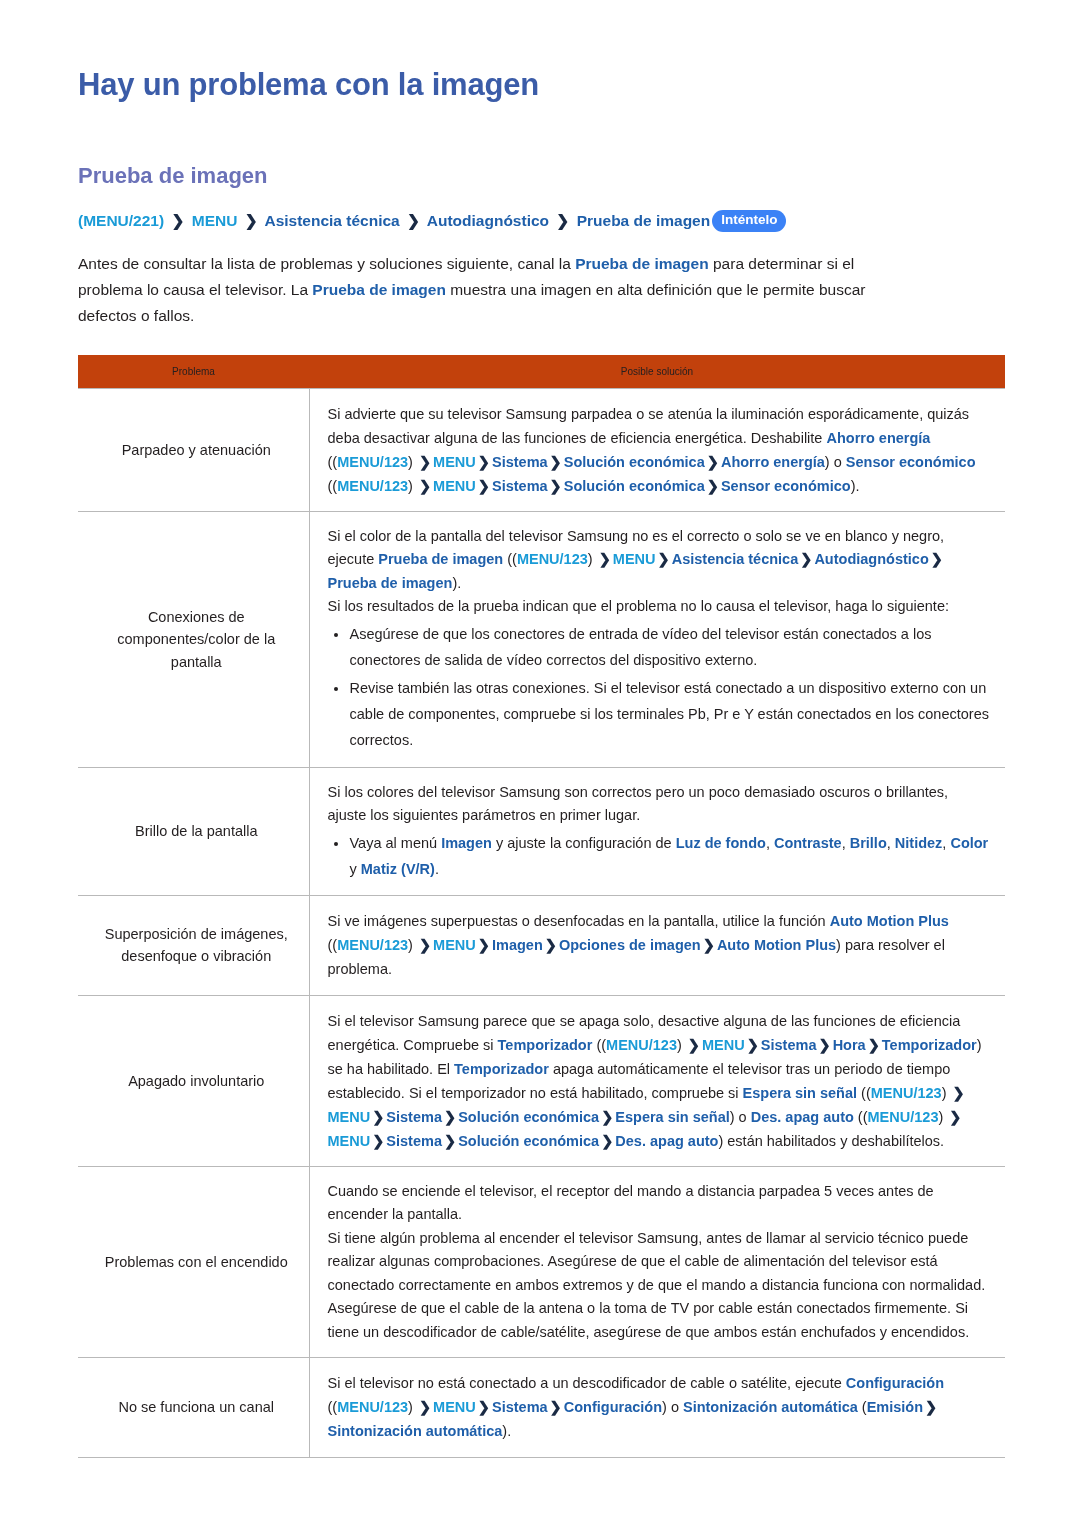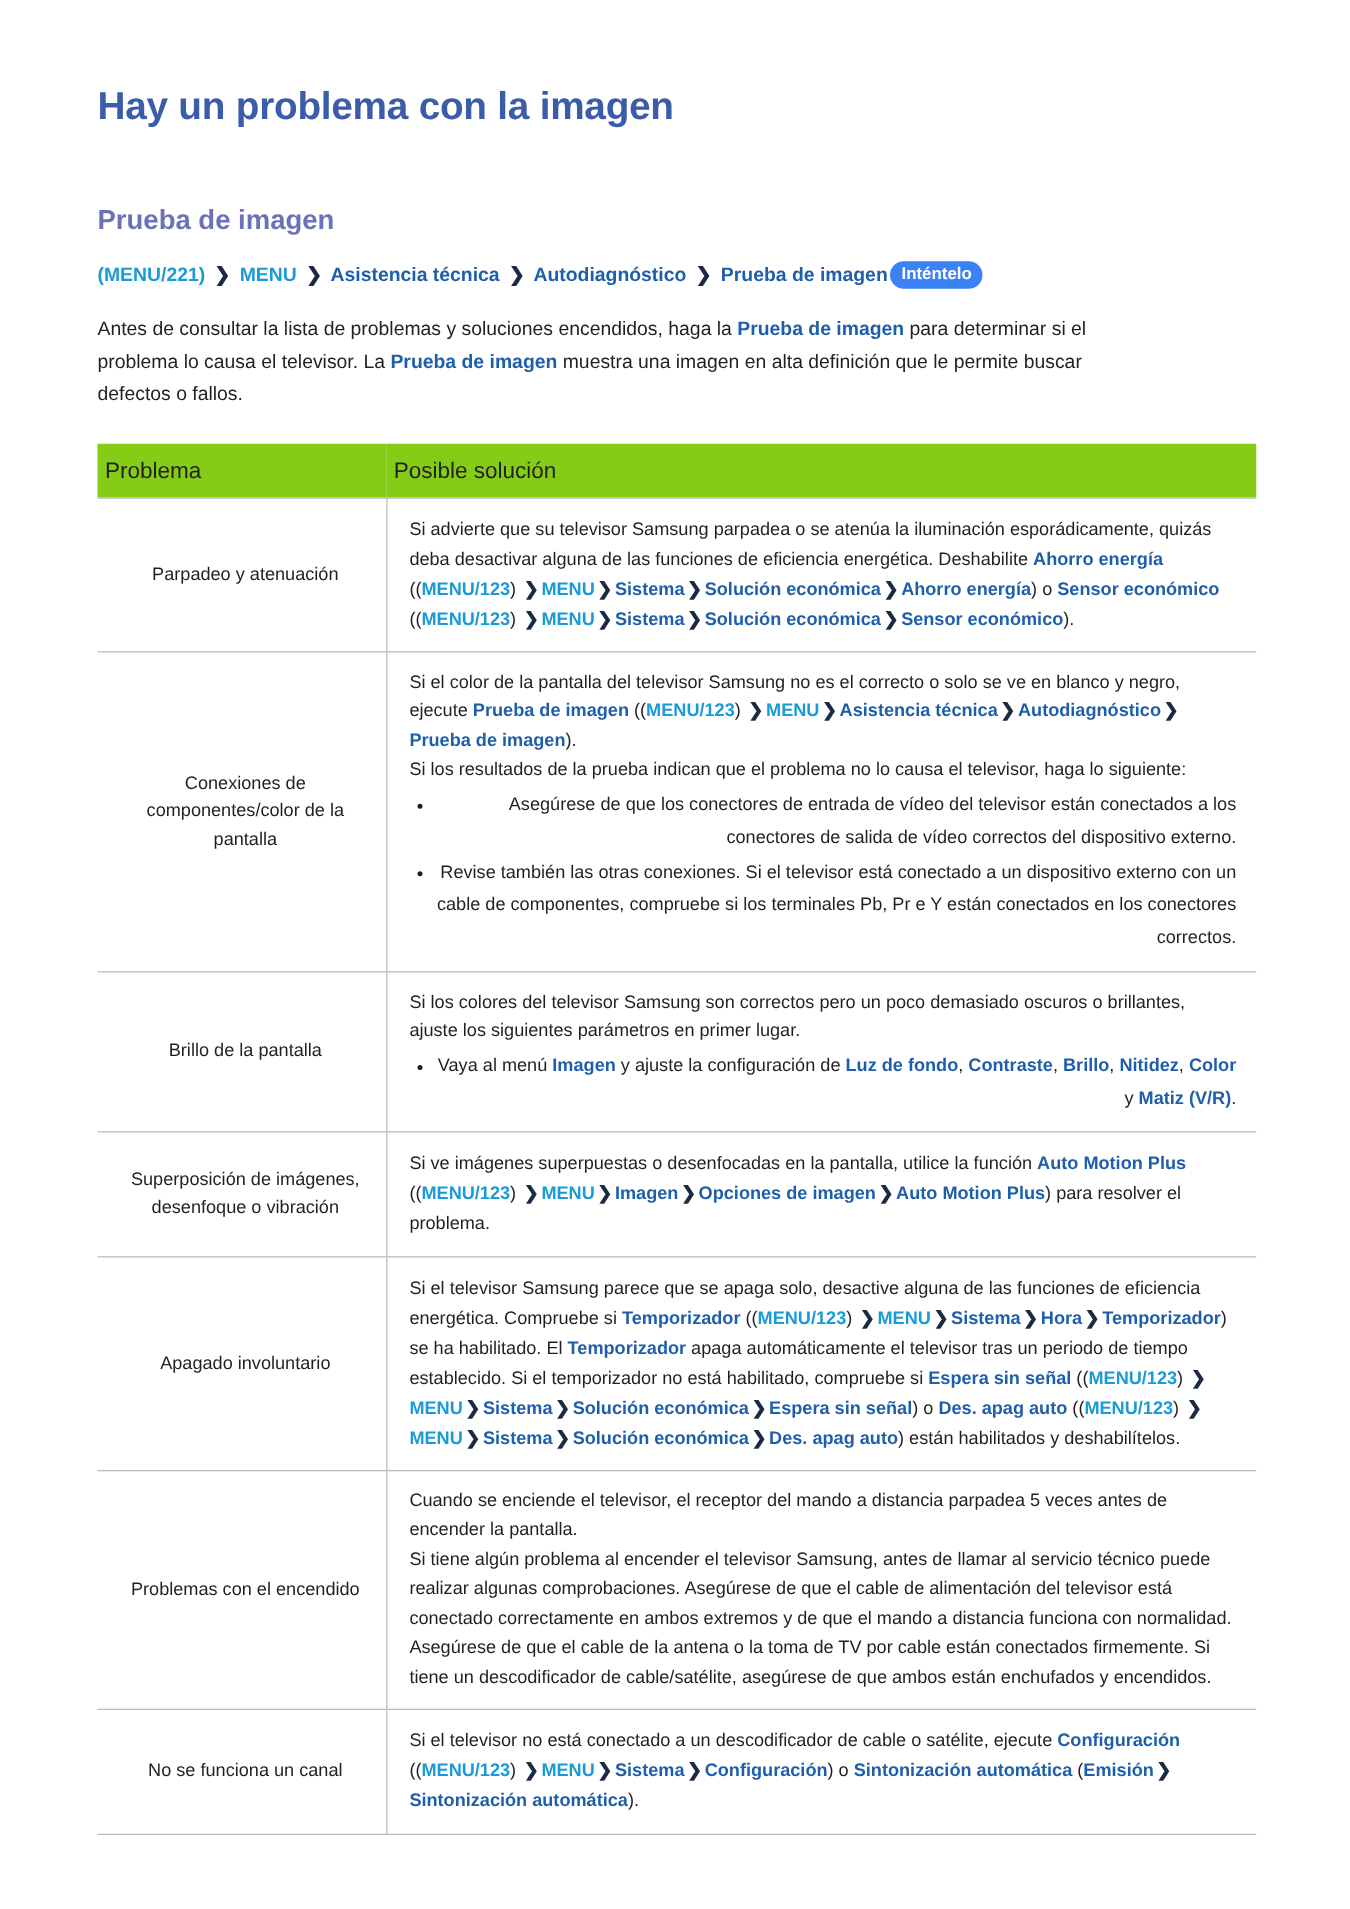--- a/index.html
+++ b/index.html
@@ -74,26 +74,26 @@
   .intro b { color: #1f5faa; }
 
   
   table.problems {
     width: 927px;
     border-collapse: collapse;
     margin-top: 26px;
     table-layout: fixed;
   }
   table.problems th {
-    background: #84cc16;
+    background: #c2410c;
     font-weight: normal;
-    font-size: 18px;
+    font-size: 10px;
     color: #231f20;
     padding: 11px 6px 11px 6px;
-    text-align: left;
+    text-align: center;
     border: none;
   }
   th.th-problem { width: 219px; border-right: 2px solid #ffffff; }
   td.cell-problem {
     width: 219px;
     font-size: 14.5px;
     line-height: 1.55;
     color: #231f20;
     padding: 14px 14px 14px 20px;
     vertical-align: middle;
@@ -112,21 +112,20 @@
   tbody tr:first-child td { border-top: 1px solid #b9b9b9; }
 
   td.cell-solution b { color: #1f5faa; }
   td.cell-solution .t { color: #1a9bd7; font-weight: bold; }
   td.cell-solution .chev { color: #1a2a44; font-weight: bold; padding: 0 2px; }
 
   ul.bullets {
     margin: 0;
     padding: 0;
     list-style: none;
-    text-align: right;
   }
   ul.bullets li {
     position: relative;
     padding-left: 22px;
     margin-top: 3px;
     line-height: 1.78;
   }
   ul.bullets li::before {
     content: "";
     position: absolute;
@@ -154,21 +153,21 @@
     <span class="bc-chev">❯</span>
     <span class="bc-teal">MENU</span>
     <span class="bc-chev">❯</span>
     <span class="bc-blue">Asistencia técnica</span>
     <span class="bc-chev">❯</span>
     <span class="bc-blue">Autodiagnóstico</span>
     <span class="bc-chev">❯</span>
     <span class="bc-blue">Prueba de imagen</span><span class="badge">Inténtelo</span>
   </div>
 
-  <p class="intro"><span>Antes de consultar la lista de problemas y soluciones encendidos, haga la </span><b>Prueba de imagen</b><span> para determinar si el problema lo causa el televisor. La </span><b>Prueba de imagen</b><span> muestra una imagen en alta definición que le permite buscar defectos o fallos.</span></p>
+  <p class="intro"><span>Antes de consultar la lista de problemas y soluciones siguiente, canal la </span><b>Prueba de imagen</b><span> para determinar si el problema lo causa el televisor. La </span><b>Prueba de imagen</b><span> muestra una imagen en alta definición que le permite buscar defectos o fallos.</span></p>
 
   <table class="problems">
     <thead>
       <tr>
         <th class="th-problem">Problema</th>
         <th>Posible solución</th>
       </tr>
     </thead>
     <tbody>
 

